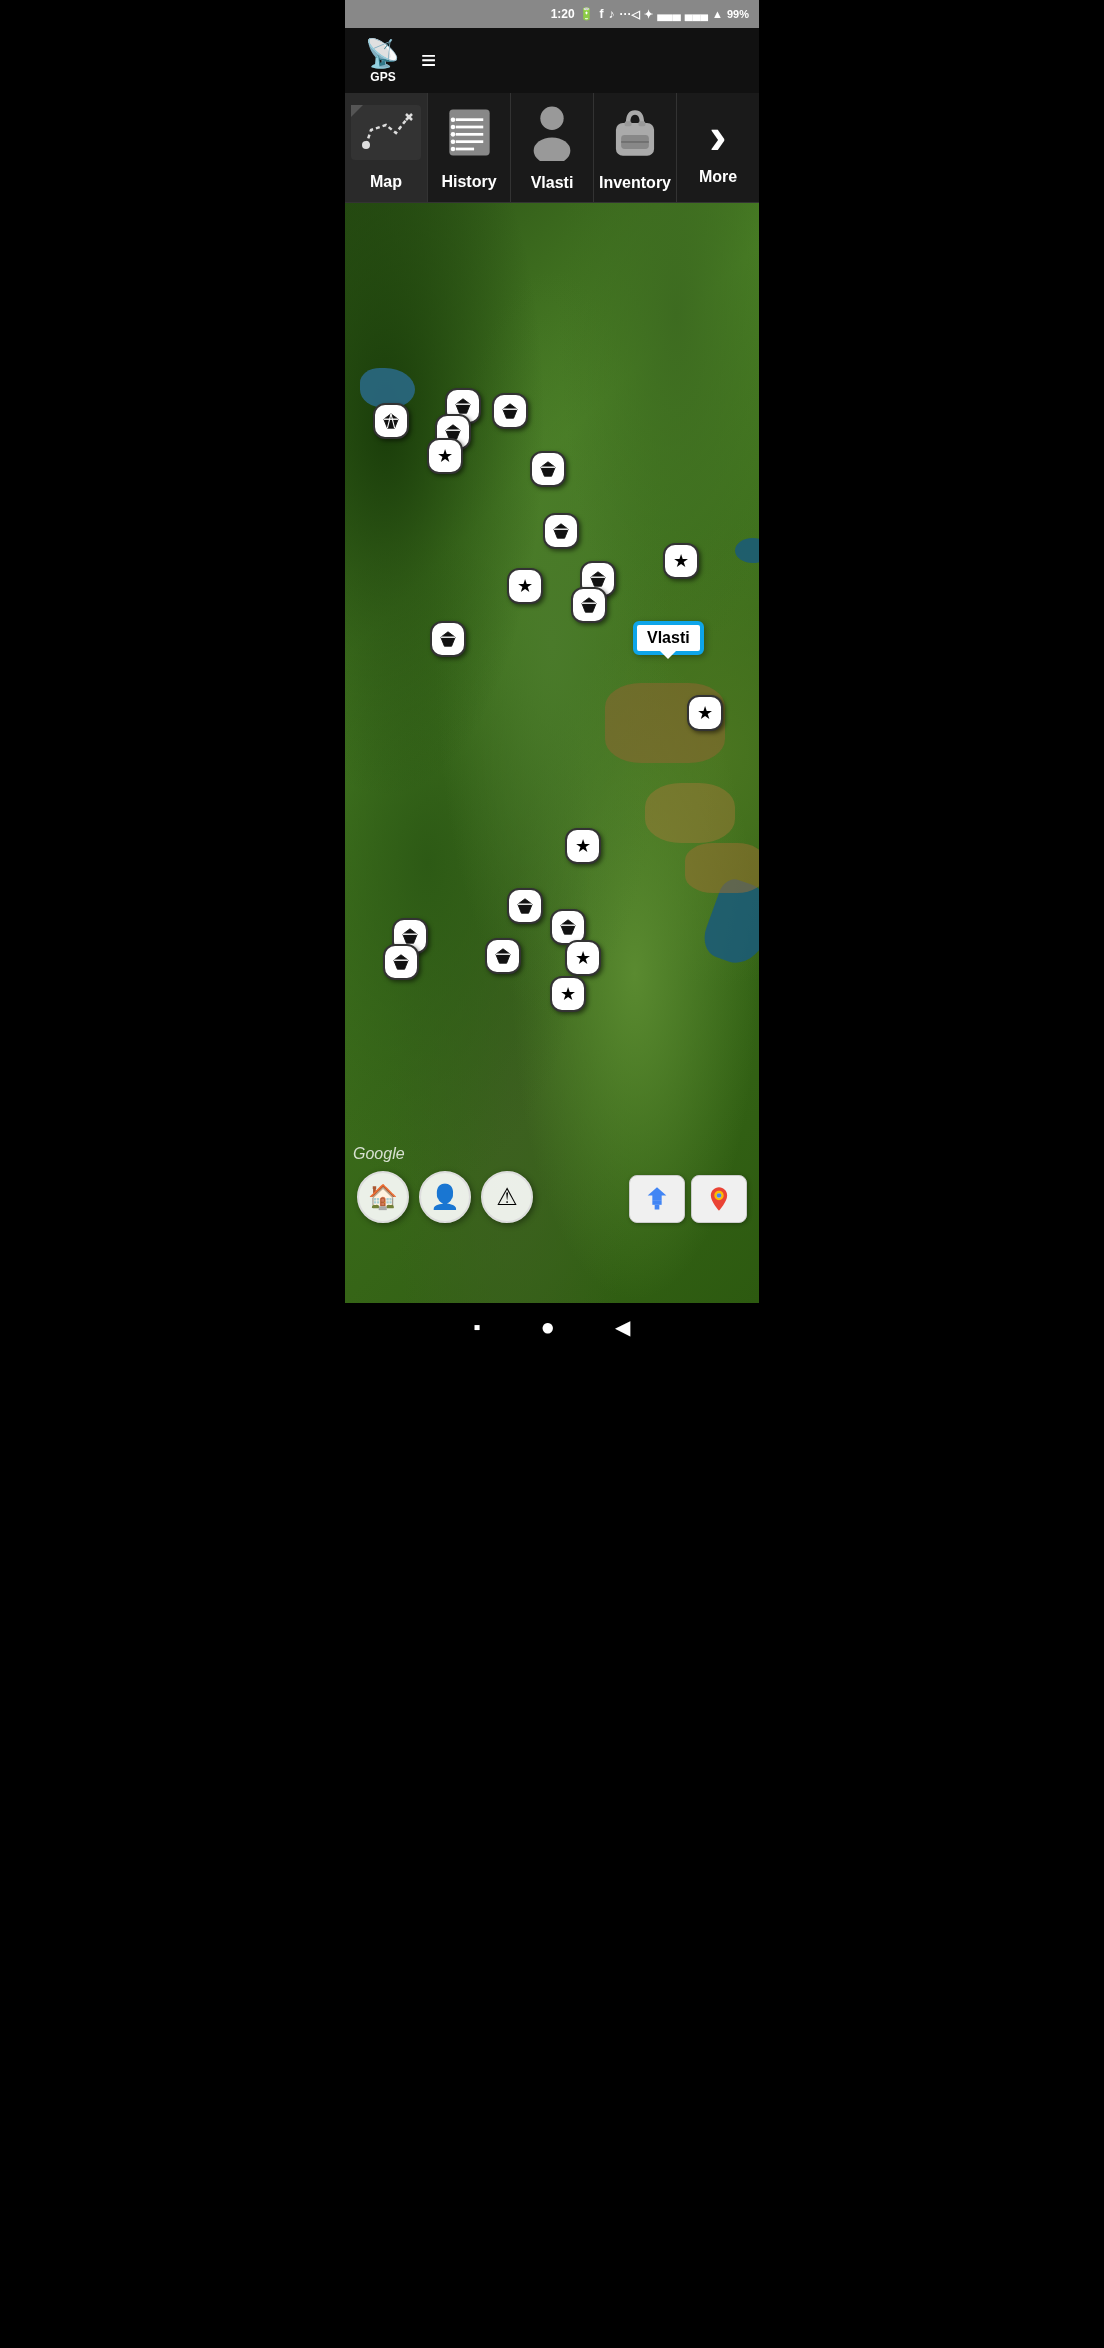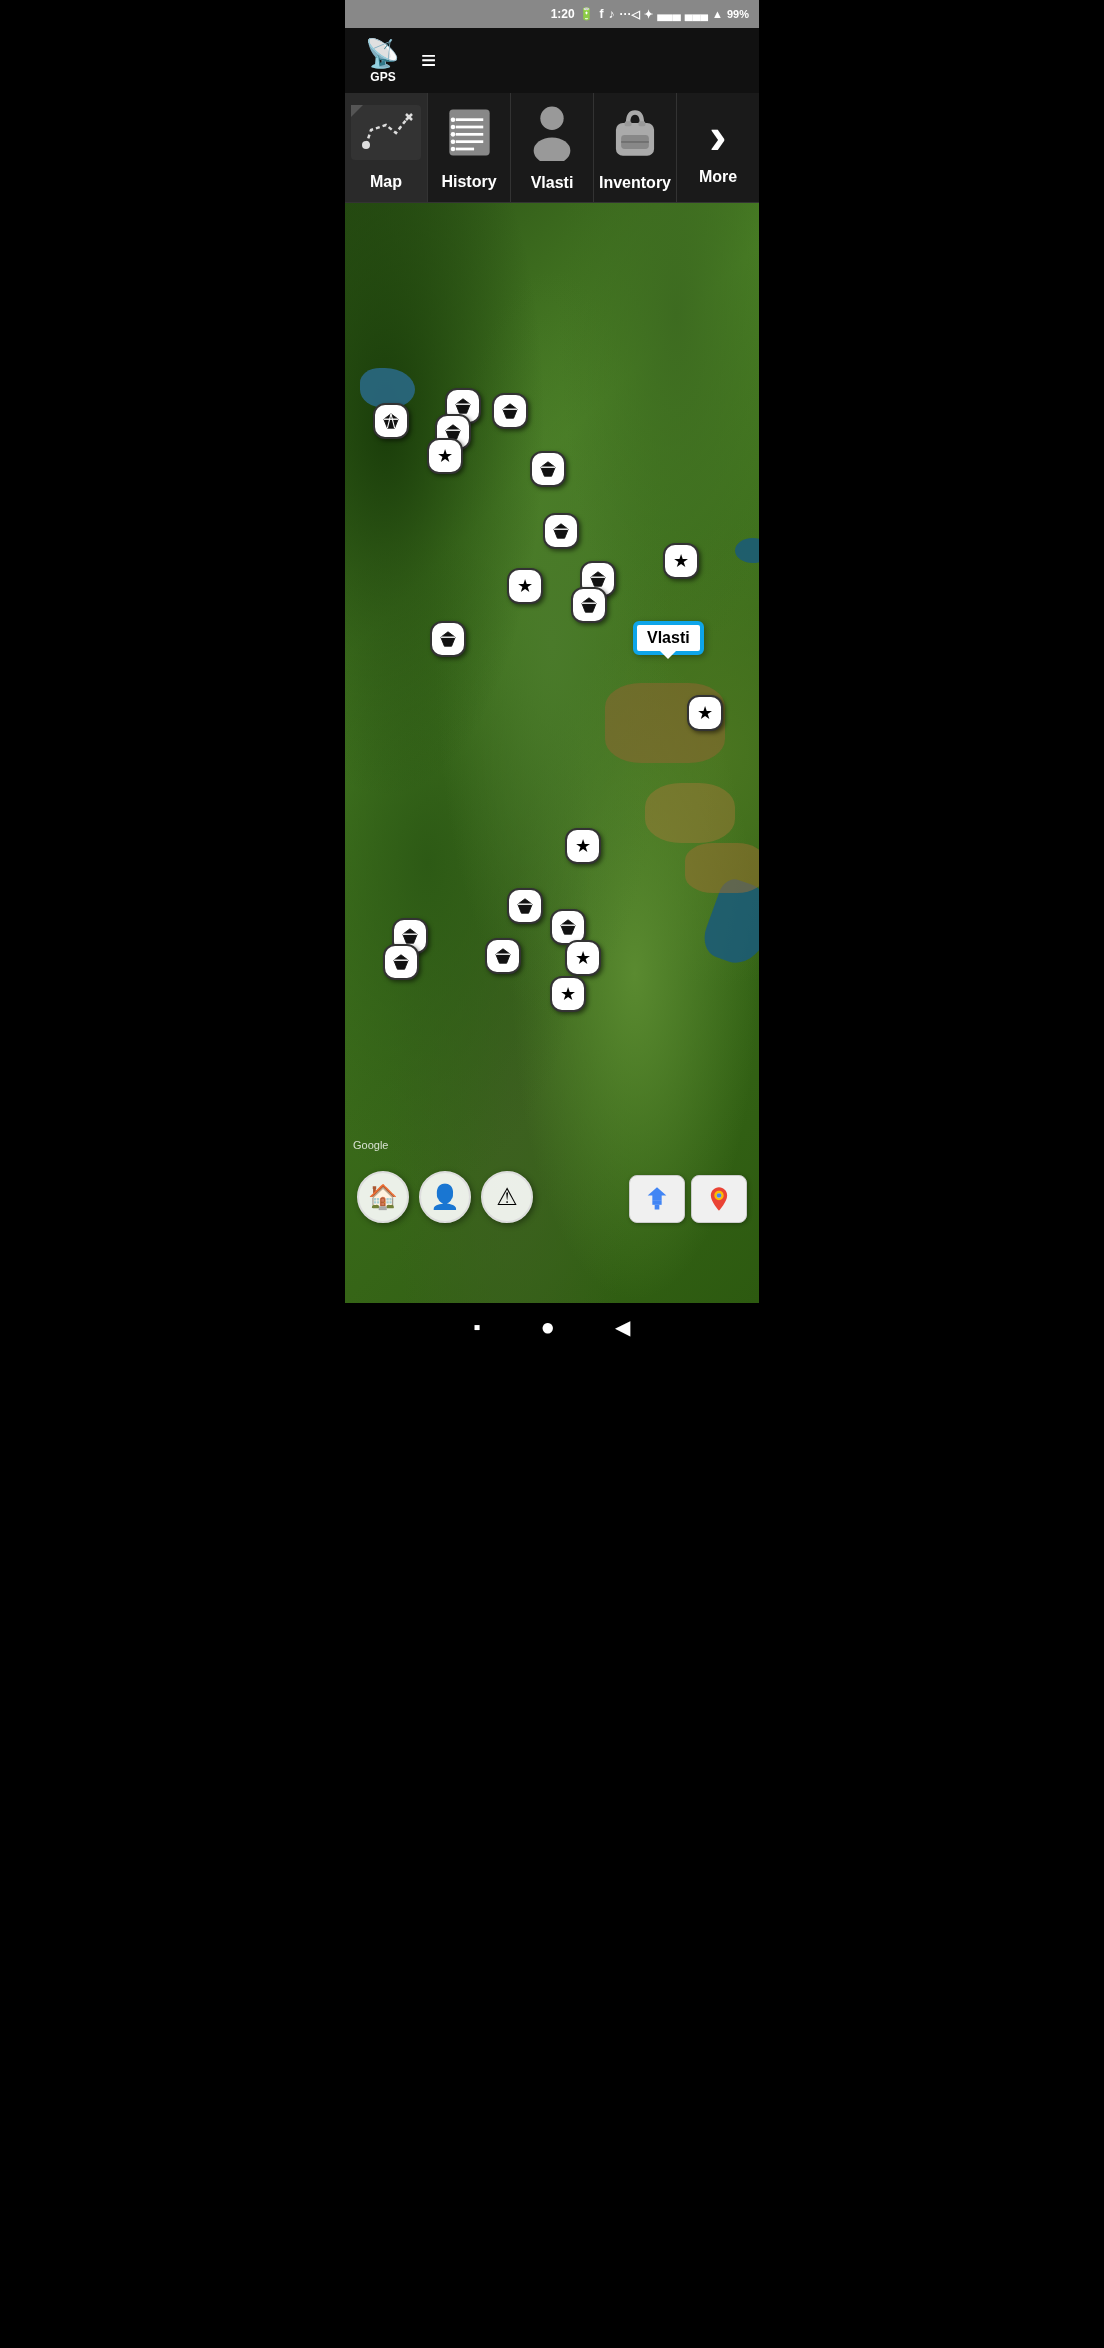--- a/index.html
+++ b/index.html
@@ -226,24 +226,25 @@
       justify-content: center;
       font-size: 22px;
       cursor: pointer;
       border: 1px solid #ccc;
       box-shadow: 1px 1px 4px rgba(0,0,0,0.3);
     }
 
     
     .google-watermark {
       position: absolute;
-      bottom: 152px;
+      bottom: 140px;
       left: 8px;
-      font-size: 11px;
+      font-size: 16px;
       color: rgba(255,255,255,0.8);
+      font-style: italic;
     }
 
     
     .android-nav {
       background: #000;
       height: 48px;
       display: flex;
       align-items: center;
       justify-content: center;
       gap: 60px;

